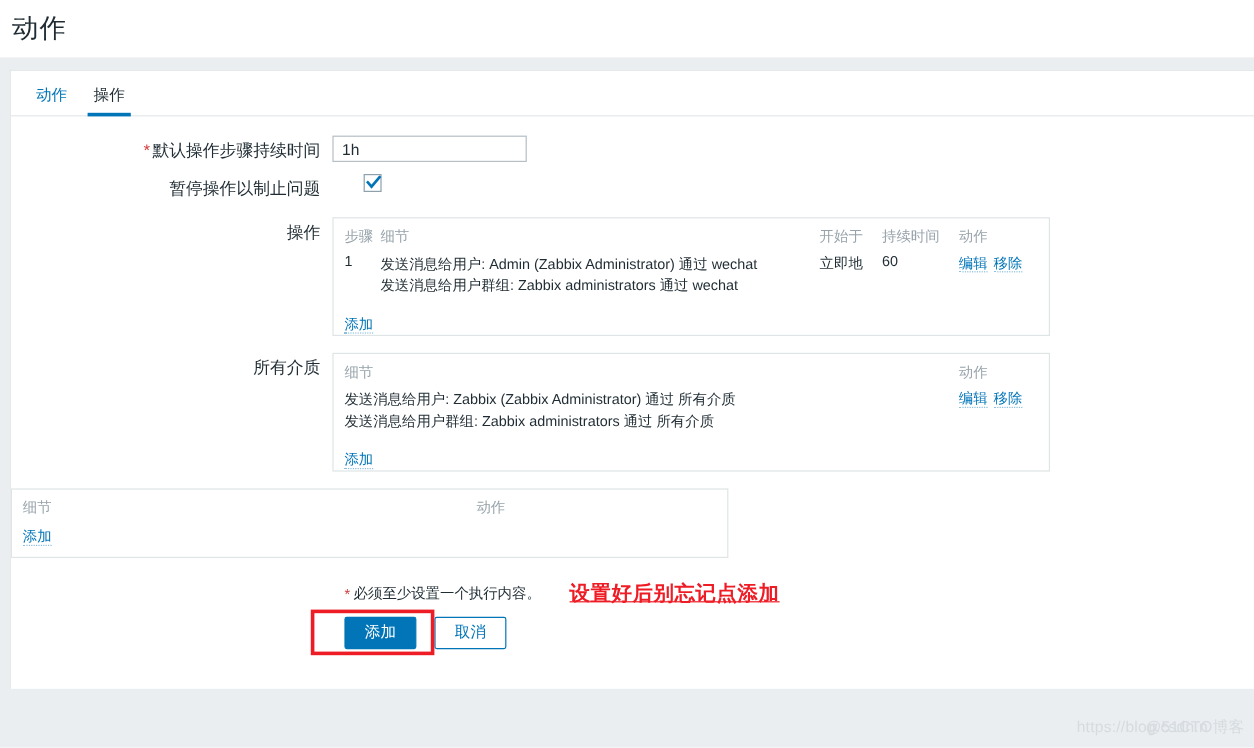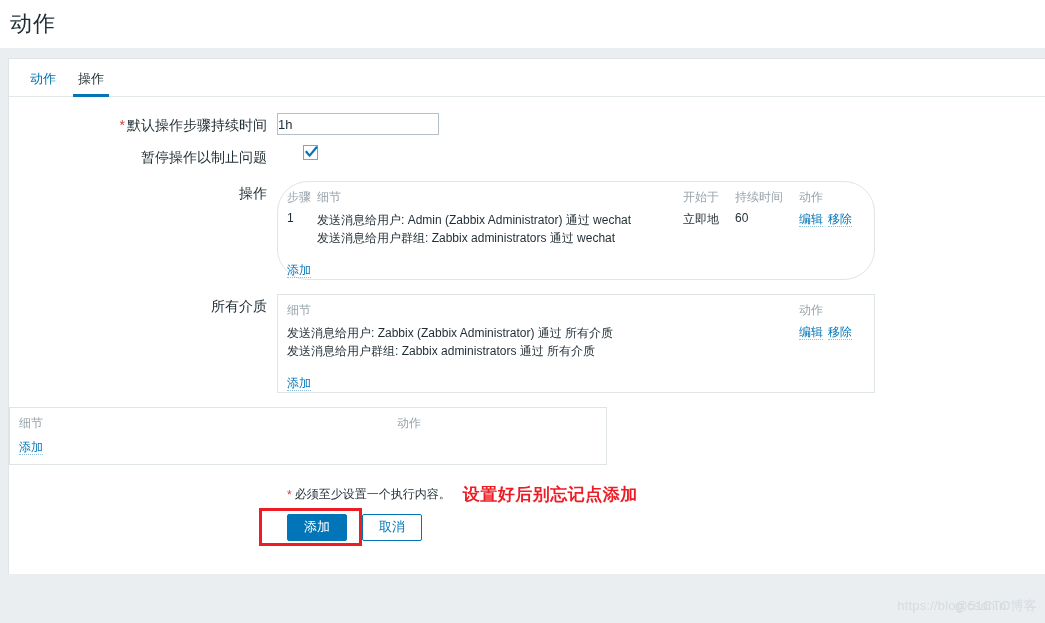--- a/index.html
+++ b/index.html
@@ -107,21 +107,21 @@
     margin-right: 2px;
   }
   .form-field {
     flex: 1;
   }
 
   input.text-input {
     width: 162px;
     height: 22px;
     border: 1px solid #b6bfc5;
-    padding: 1px 0;
+    padding: 1px 7px;
     font-size: 13px;
     font-family: "Liberation Sans", sans-serif;
     color: #1f2c33;
     box-sizing: border-box;
     background: #fff;
     outline: none;
   }
 
   .checkbox {
     width: 15px;
@@ -192,23 +192,24 @@
     color: #1f2c33;
     display: flex;
     align-items: center;
   }
   .footnote .note-star { color: #d23b3b; margin-right: 3px; font-size: 12px; }
 
   .annotation {
     color: #ee1c25;
     font-size: 17px;
     font-weight: bold;
-    margin-left: 12px;
+    margin-left: 24px;
     letter-spacing: 0.5px;
     white-space: nowrap;
+    text-decoration: underline;
   }
 
   .btn-row {
     padding-left: 278px;
     margin-top: 8px;
     display: flex;
     align-items: center;
     position: relative;
   }
   .btn {
@@ -289,21 +290,21 @@
           <svg width="13" height="13" viewBox="0 0 13 13">
             <path d="M1.5 6 L4.6 9.6 L11.3 1.6" stroke="#0275b8" stroke-width="2.2" fill="none" stroke-linecap="square"></path>
           </svg>
         </span>
       </div>
     </div>
 
     <div class="form-row" style="margin-bottom:14px;">
       <div class="form-label top">操作</div>
       <div class="form-field">
-        <div class="op-box" style="height:99px;border-radius:31px;">
+        <div class="op-box" style="height:99px;">
           <table class="op-table">
             <thead>
               <tr>
                 <th class="col-step">步骤</th>
                 <th>细节</th>
                 <th class="col-start">开始于</th>
                 <th class="col-dur">持续时间</th>
                 <th class="col-act">动作</th>
               </tr>
             </thead>

